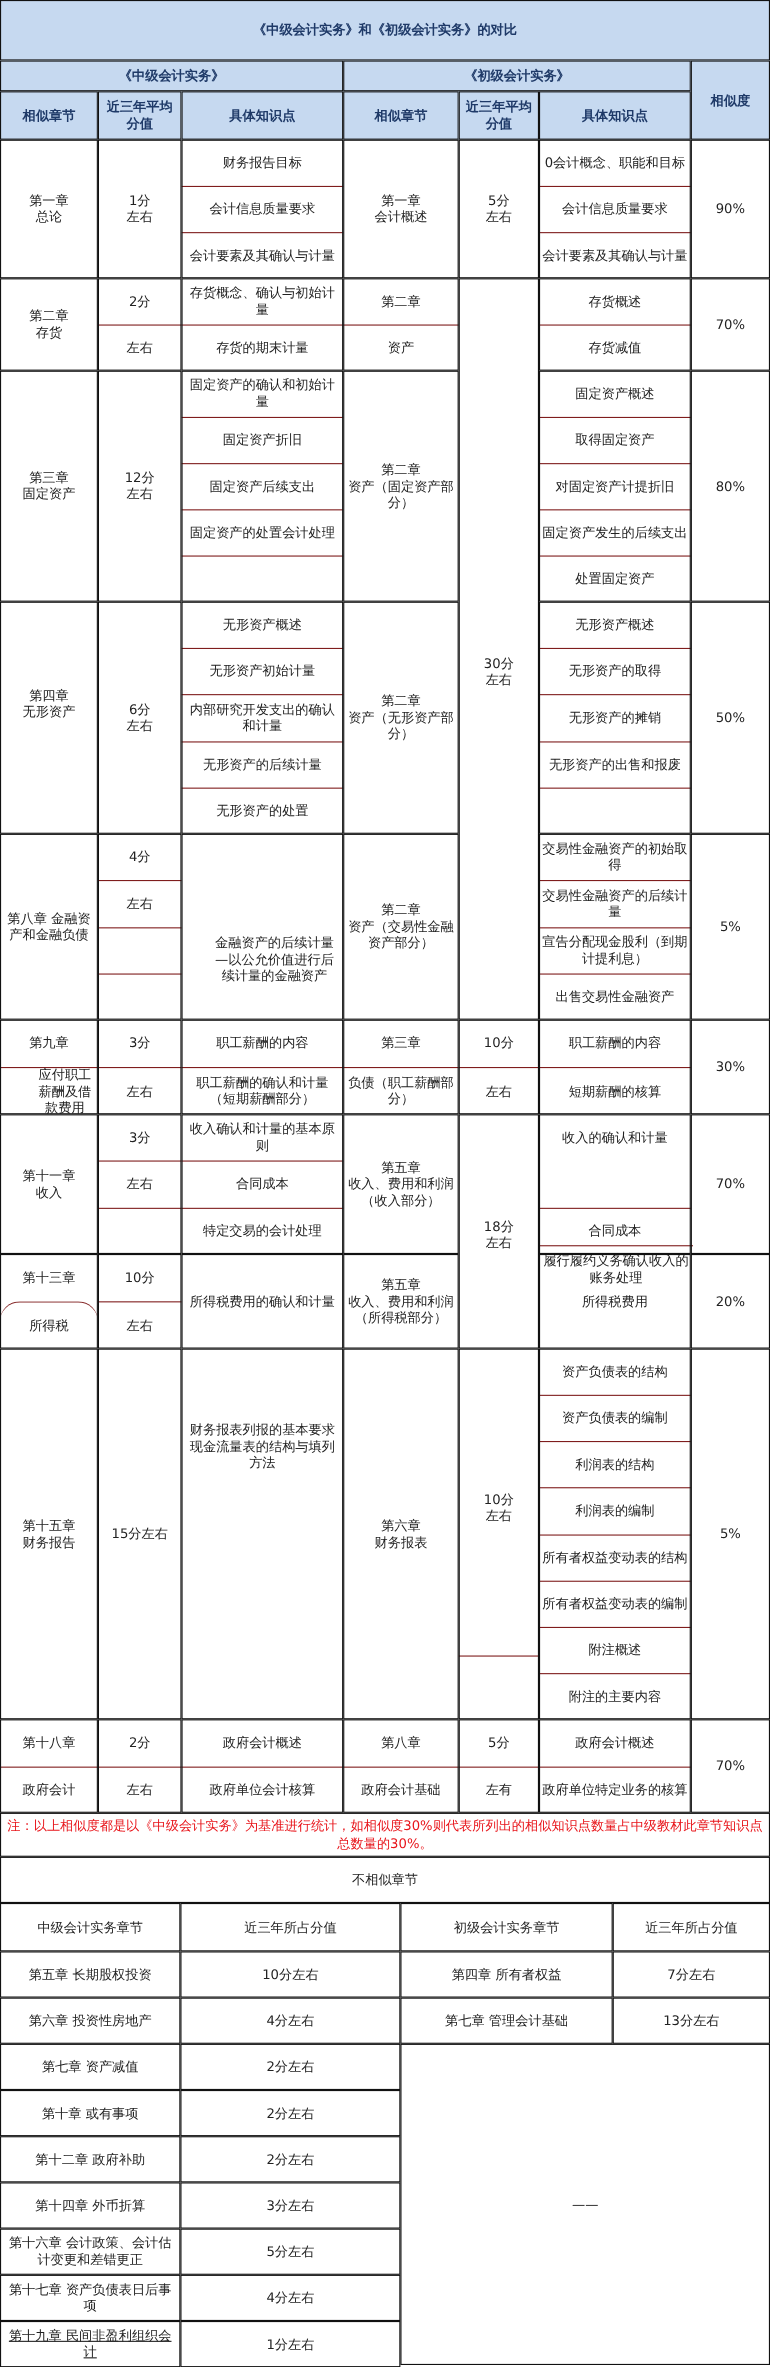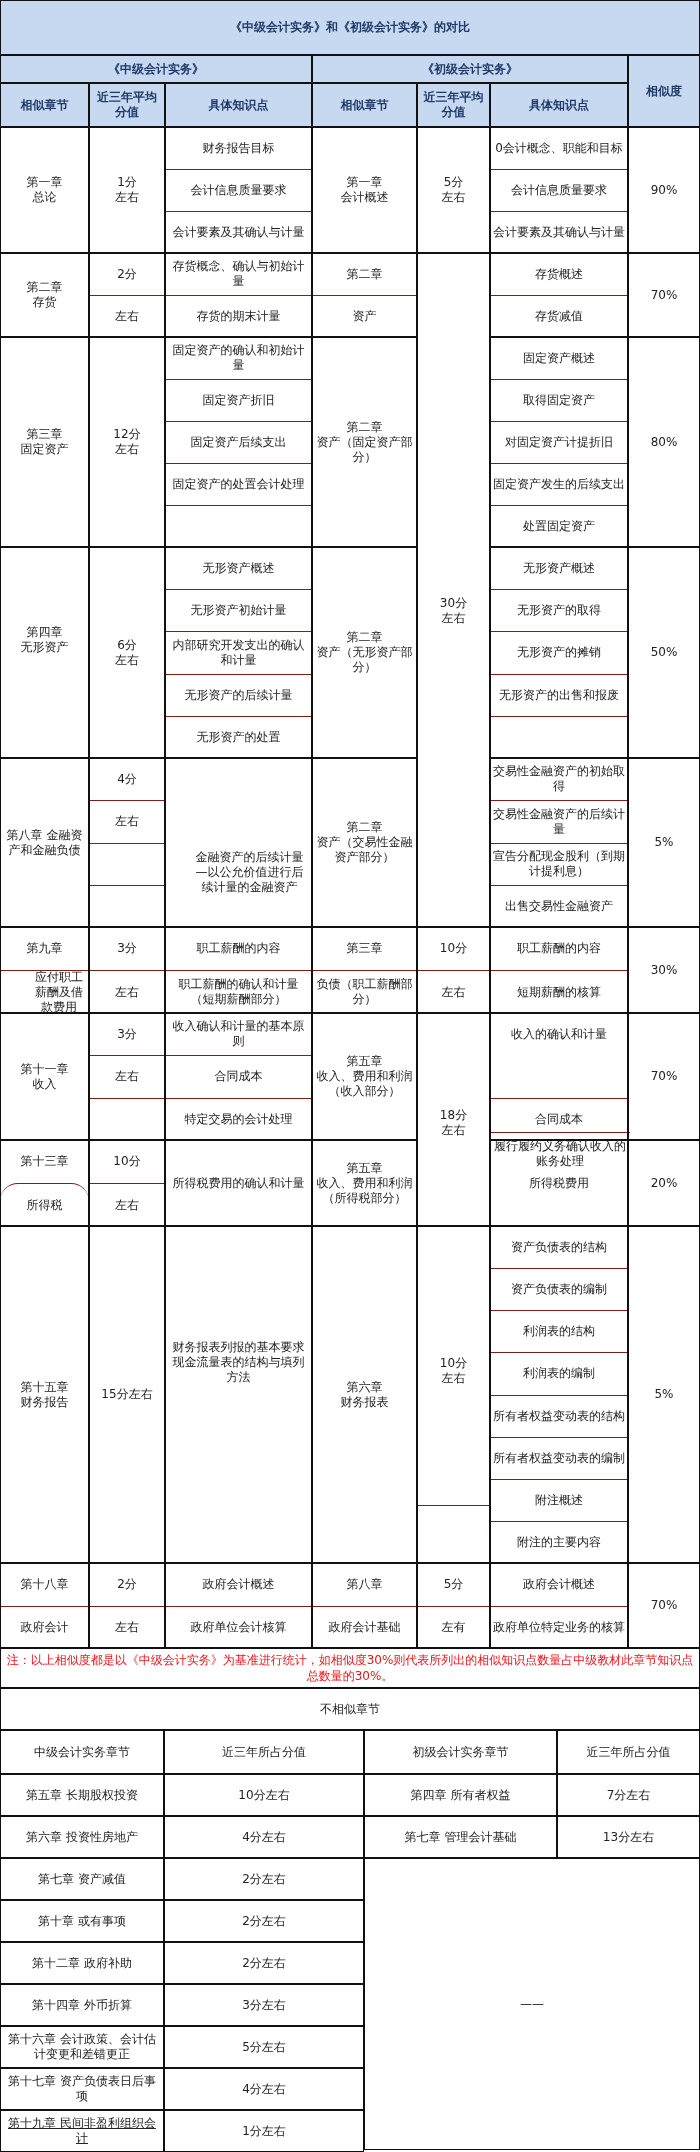--- a/index.html
+++ b/index.html
@@ -179,21 +179,21 @@
     <div class="c " style="left: 490px; top: 1140px; width: 138px; height: 86px;">所得税费用</div>
     <div class="frame" style="left: 490px; top: 1140px; width: 138px; height: 86px;"></div>
     <div class="c " style="left: 628px; top: 1140px; width: 72px; height: 86px;">20%</div>
     <div class="frame" style="left: 628px; top: 1140px; width: 72px; height: 86px;"></div>
     <div class="c " style="left: 417px; top: 1013px; width: 73px; height: 213px; align-items: flex-start; padding-top: 95px;">18分<br>左右</div>
     <div class="frame" style="left: 417px; top: 1013px; width: 73px; height: 213px;"></div>
     <div class="c " style="left: 0px; top: 1226px; width: 89px; height: 337px;">第十五章<br>财务报告</div>
     <div class="frame" style="left: 0px; top: 1226px; width: 89px; height: 337px;"></div>
     <div class="c " style="left: 89px; top: 1226px; width: 76px; height: 337px;">15分左右</div>
     <div class="frame" style="left: 89px; top: 1226px; width: 76px; height: 337px;"></div>
-    <div class="c " style="left: 165px; top: 1226px; width: 147px; height: 415px; align-items: flex-start; padding-top: 114px;">财务报表列报的基本要求<br>现金流量表的结构与填列方法</div>
+    <div class="c " style="left: 165px; top: 1226px; width: 147px; height: 415px; align-items: flex-start; padding-top: 67px;">财务报表列报的基本要求<br>现金流量表的结构与填列方法</div>
     <div class="frame" style="left: 165px; top: 1226px; width: 147px; height: 337px;"></div>
     <div class="c " style="left: 312px; top: 1226px; width: 105px; height: 337px;">第六章<br>财务报表</div>
     <div class="frame" style="left: 312px; top: 1226px; width: 105px; height: 337px;"></div>
     <div class="c " style="left: 417px; top: 1226px; width: 73px; height: 279px; align-items: flex-start; padding-top: 130px;">10分<br>左右</div>
     <div class="c sub" style="left: 417px; top: 1505px; width: 73px; height: 58px;"></div>
     <div class="frame" style="left: 417px; top: 1226px; width: 73px; height: 337px;"></div>
     <div class="c " style="left: 490px; top: 1226px; width: 138px; height: 42.125px;">资产负债表的结构</div>
     <div class="c sub" style="left: 490px; top: 1268.12px; width: 138px; height: 42.125px;">资产负债表的编制</div>
     <div class="c sub" style="left: 490px; top: 1310.25px; width: 138px; height: 42.125px;">利润表的结构</div>
     <div class="c sub" style="left: 490px; top: 1352.38px; width: 138px; height: 42.125px;">利润表的编制</div>

